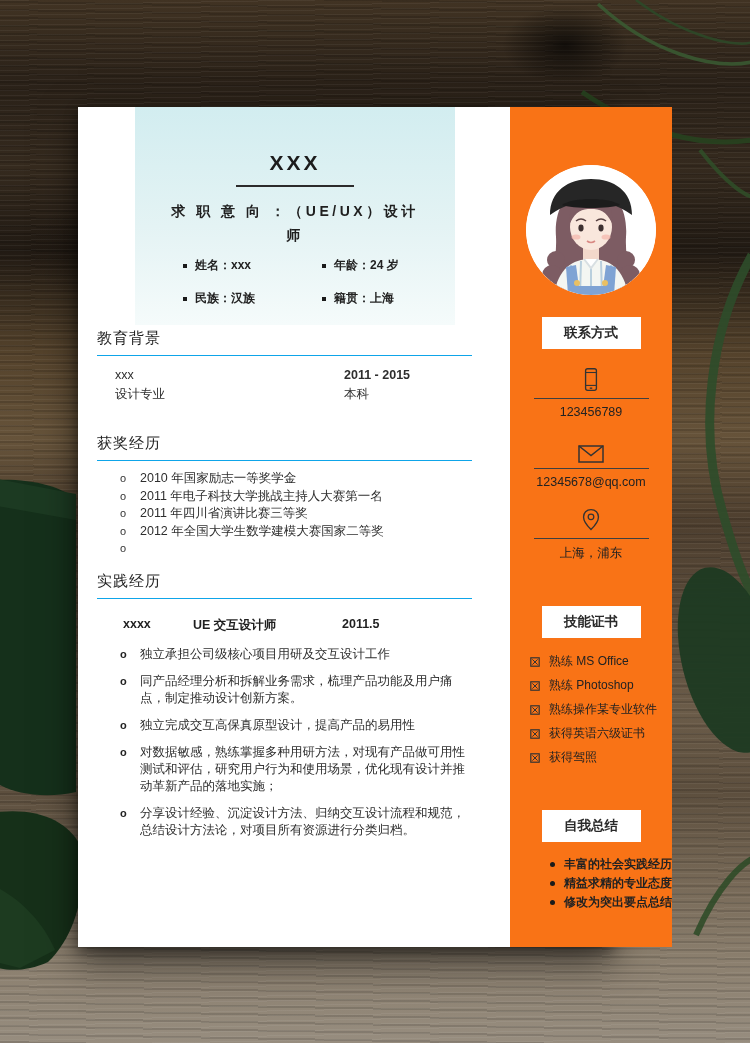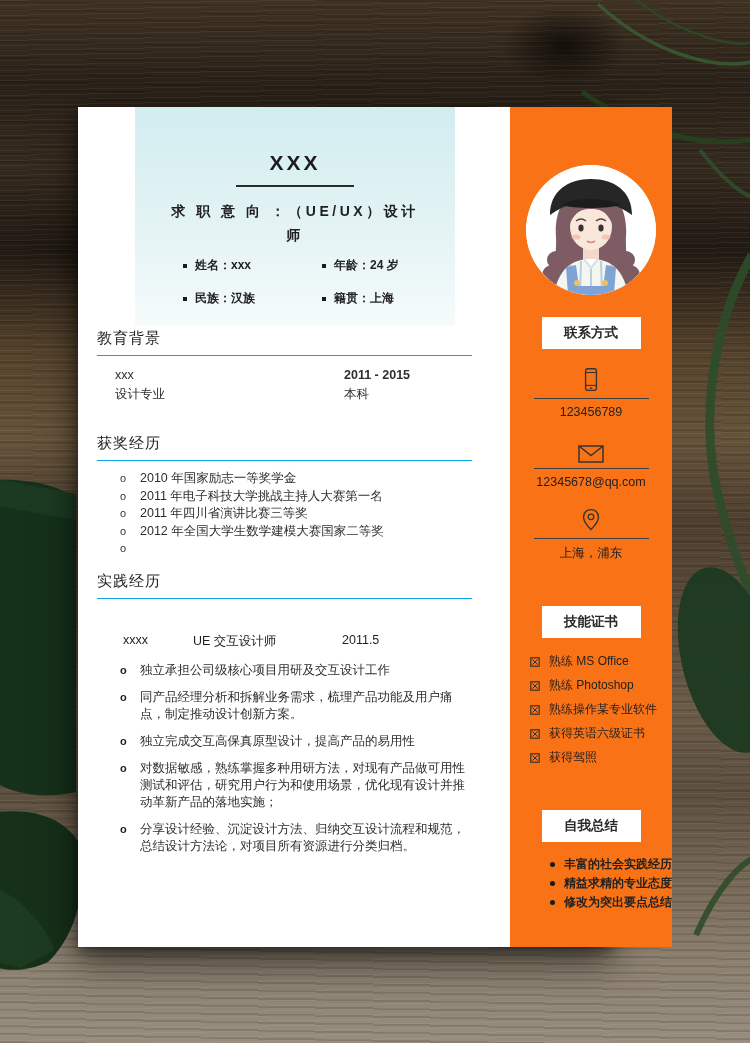--- a/index.html
+++ b/index.html
@@ -41,21 +41,21 @@
   .edu-rows{margin-top:10px;}
   .edu-row{display:flex;line-height:19px;font-size:12.5px;}
   .edu-c1{margin-left:18px;width:229px;}
   .edu-c2{font-weight:600;}
   .edu-row:last-child .edu-c2{font-weight:400;}
   .gap-awards{margin-top:30px;}
   .blist{list-style:none;margin:9px 0 0;padding:0;font-size:12.5px;}
   .blist li{position:relative;padding-left:43px;line-height:17.5px;margin-bottom:0;}
   .blist li .o{position:absolute;left:23px;top:0;font-size:11px;color:#333;}
   .gap-exp{margin-top:32px;}
-  .exp-head{display:flex;margin-top:34px;font-size:12.5px;font-weight:normal;color:#1f1f1f;}
+  .exp-head{display:flex;margin-top:18px;font-size:12.5px;font-weight:bold;color:#1f1f1f;}
   .exp-co{margin-left:26px;width:70px;}
   .exp-role{width:149px;}
   .exp-list{list-style:none;margin:12px 0 0;padding:0;font-size:12.5px;}
   .exp-list li{position:relative;padding-left:43px;line-height:17px;margin-bottom:10px;}
   .exp-list li .o{position:absolute;left:23px;top:0;font-size:11px;font-weight:bold;color:#222;}
   .exp-list p{margin:0;}
   .exp-list p.extra{margin-top:5px;}
   .exp-list p:empty{display:none;}
 
   

